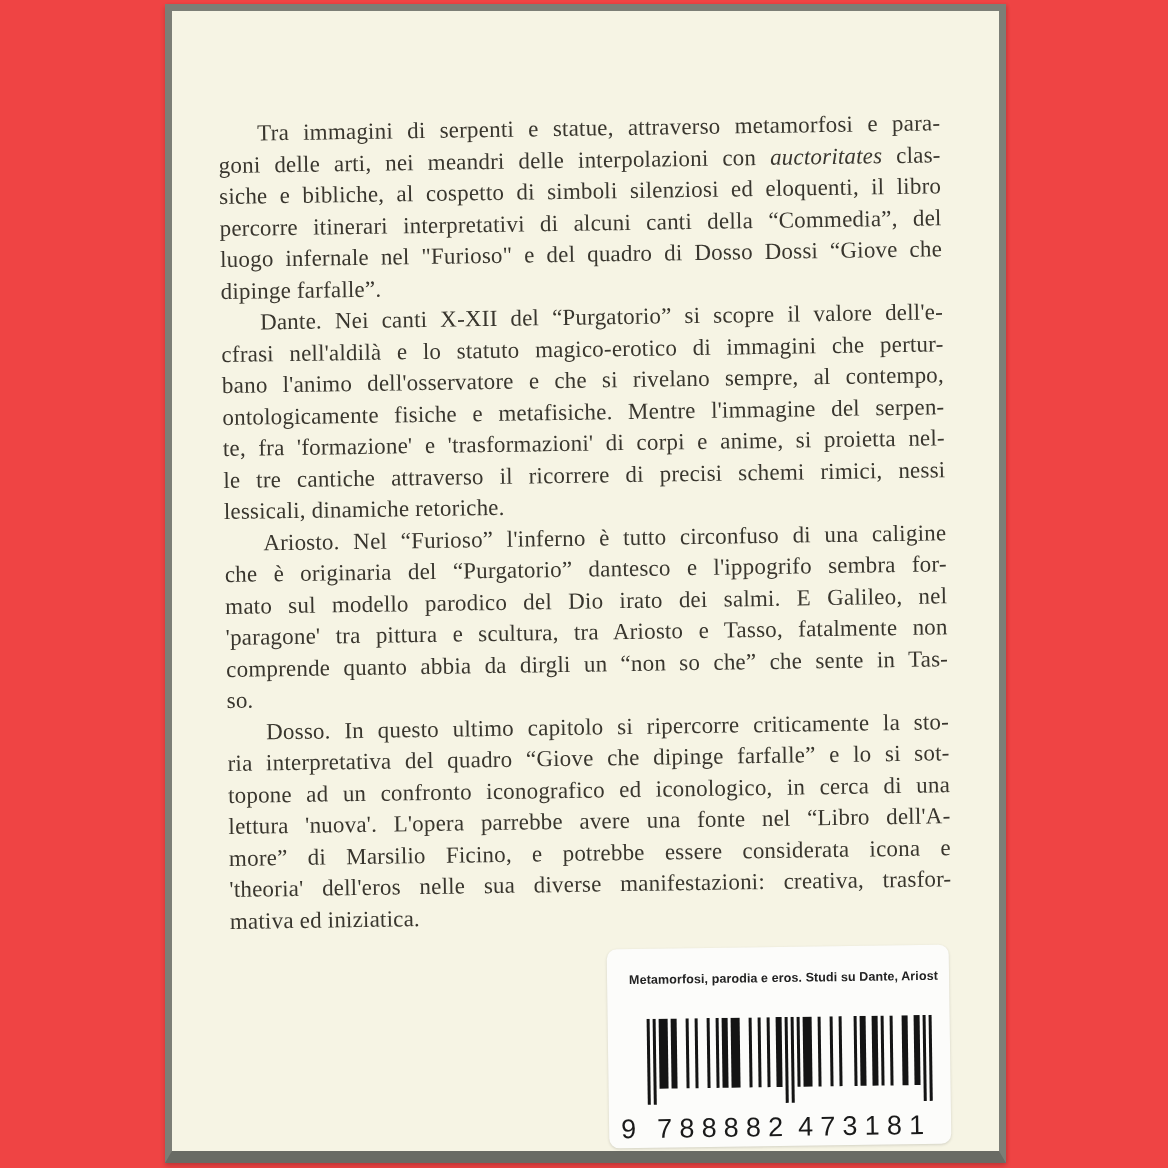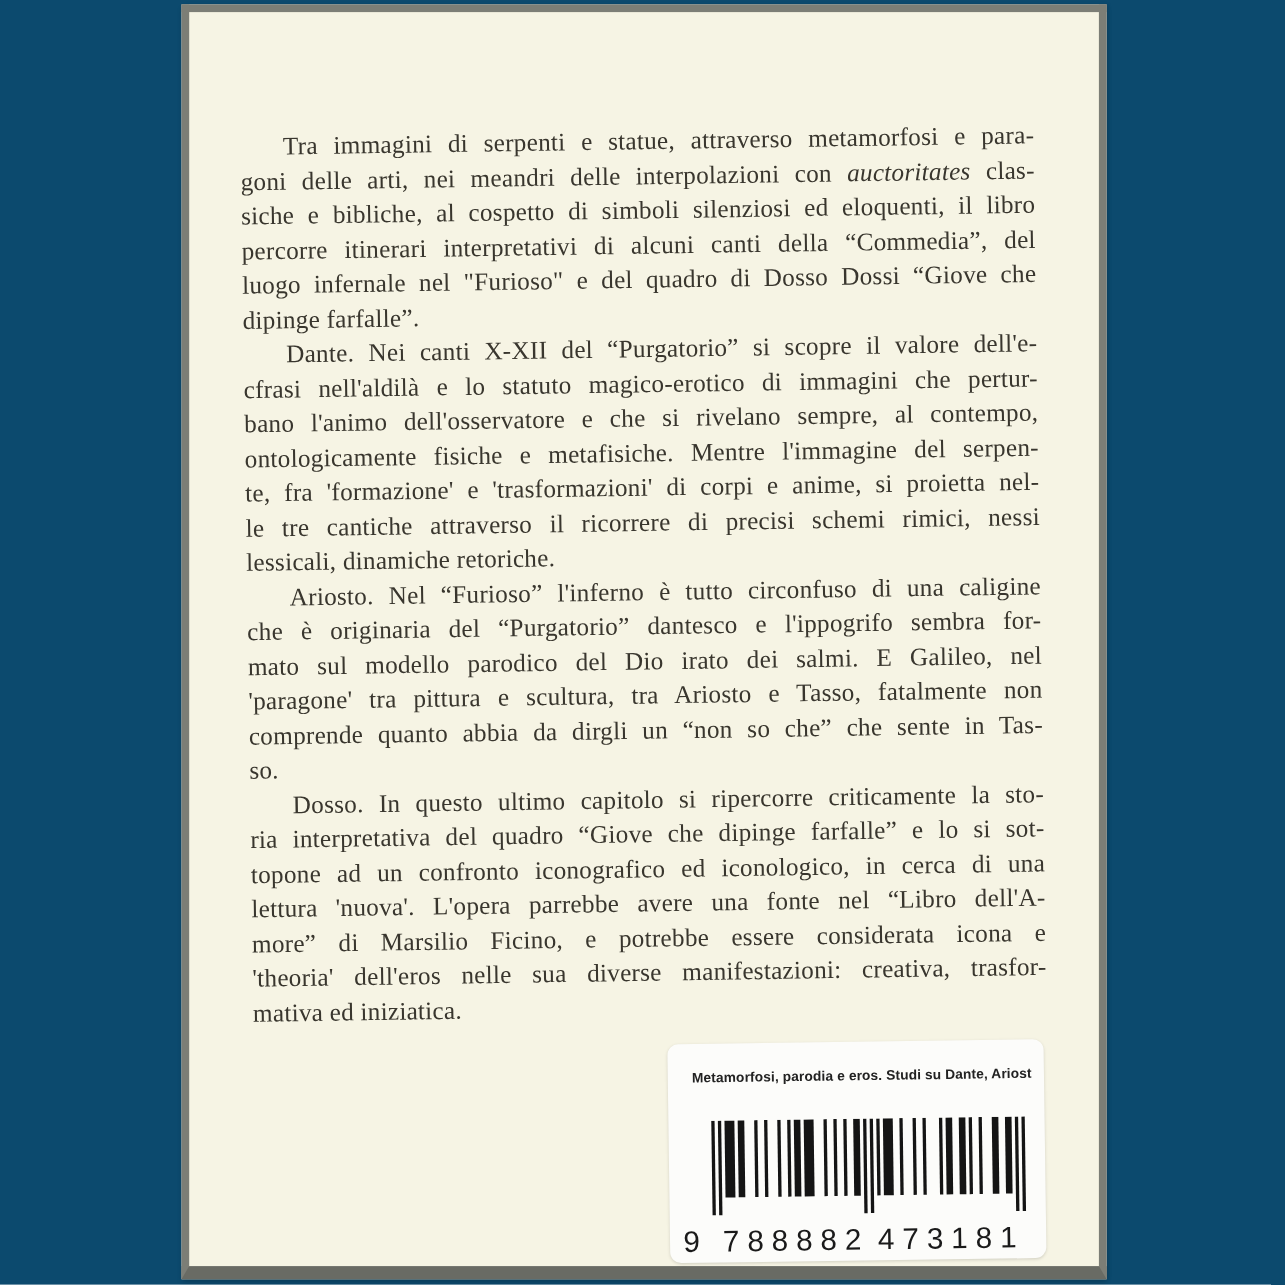--- a/index.html
+++ b/index.html
@@ -8,21 +8,21 @@
     width: 1168px;
     height: 1168px;
     background: #ffffff;
     overflow: hidden;
     font-family: "Liberation Serif", serif;
   }
   .photo {
     position: relative;
     width: 1168px;
     height: 1168px;
-    background: #0c4a6e;
+    background: #ef4444;
   }
   .book {
     position: absolute;
     left: 165px;
     top: 4px;
     width: 841px;
     height: 1159px;
     box-sizing: border-box;
     background: #f6f4e4;
     border: 7px solid #7c7e76;

